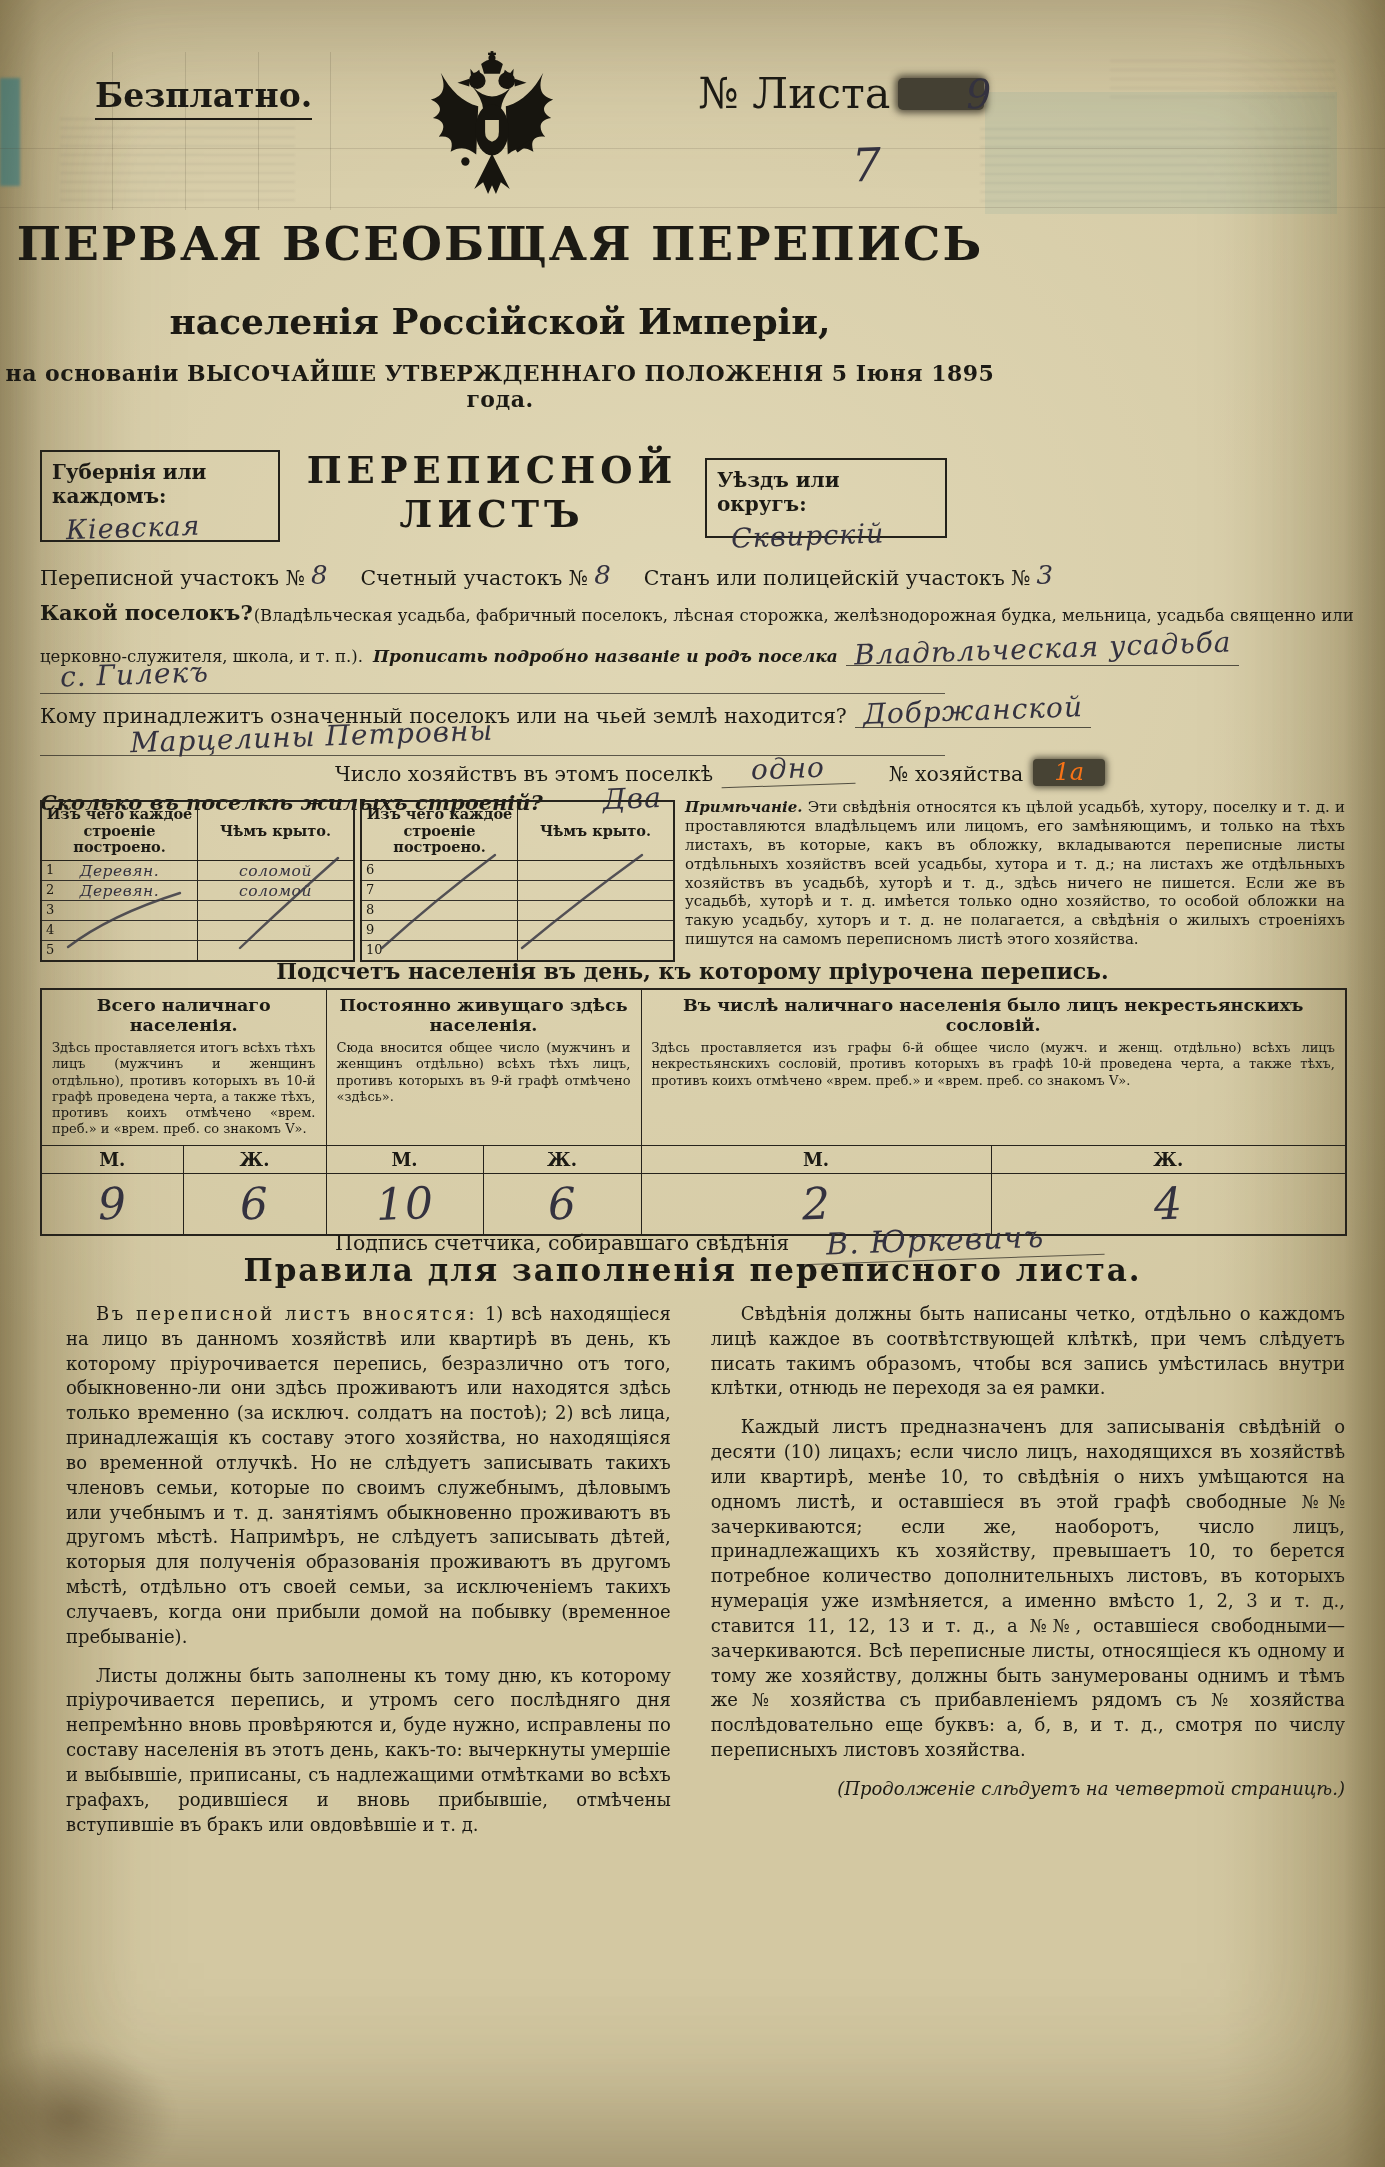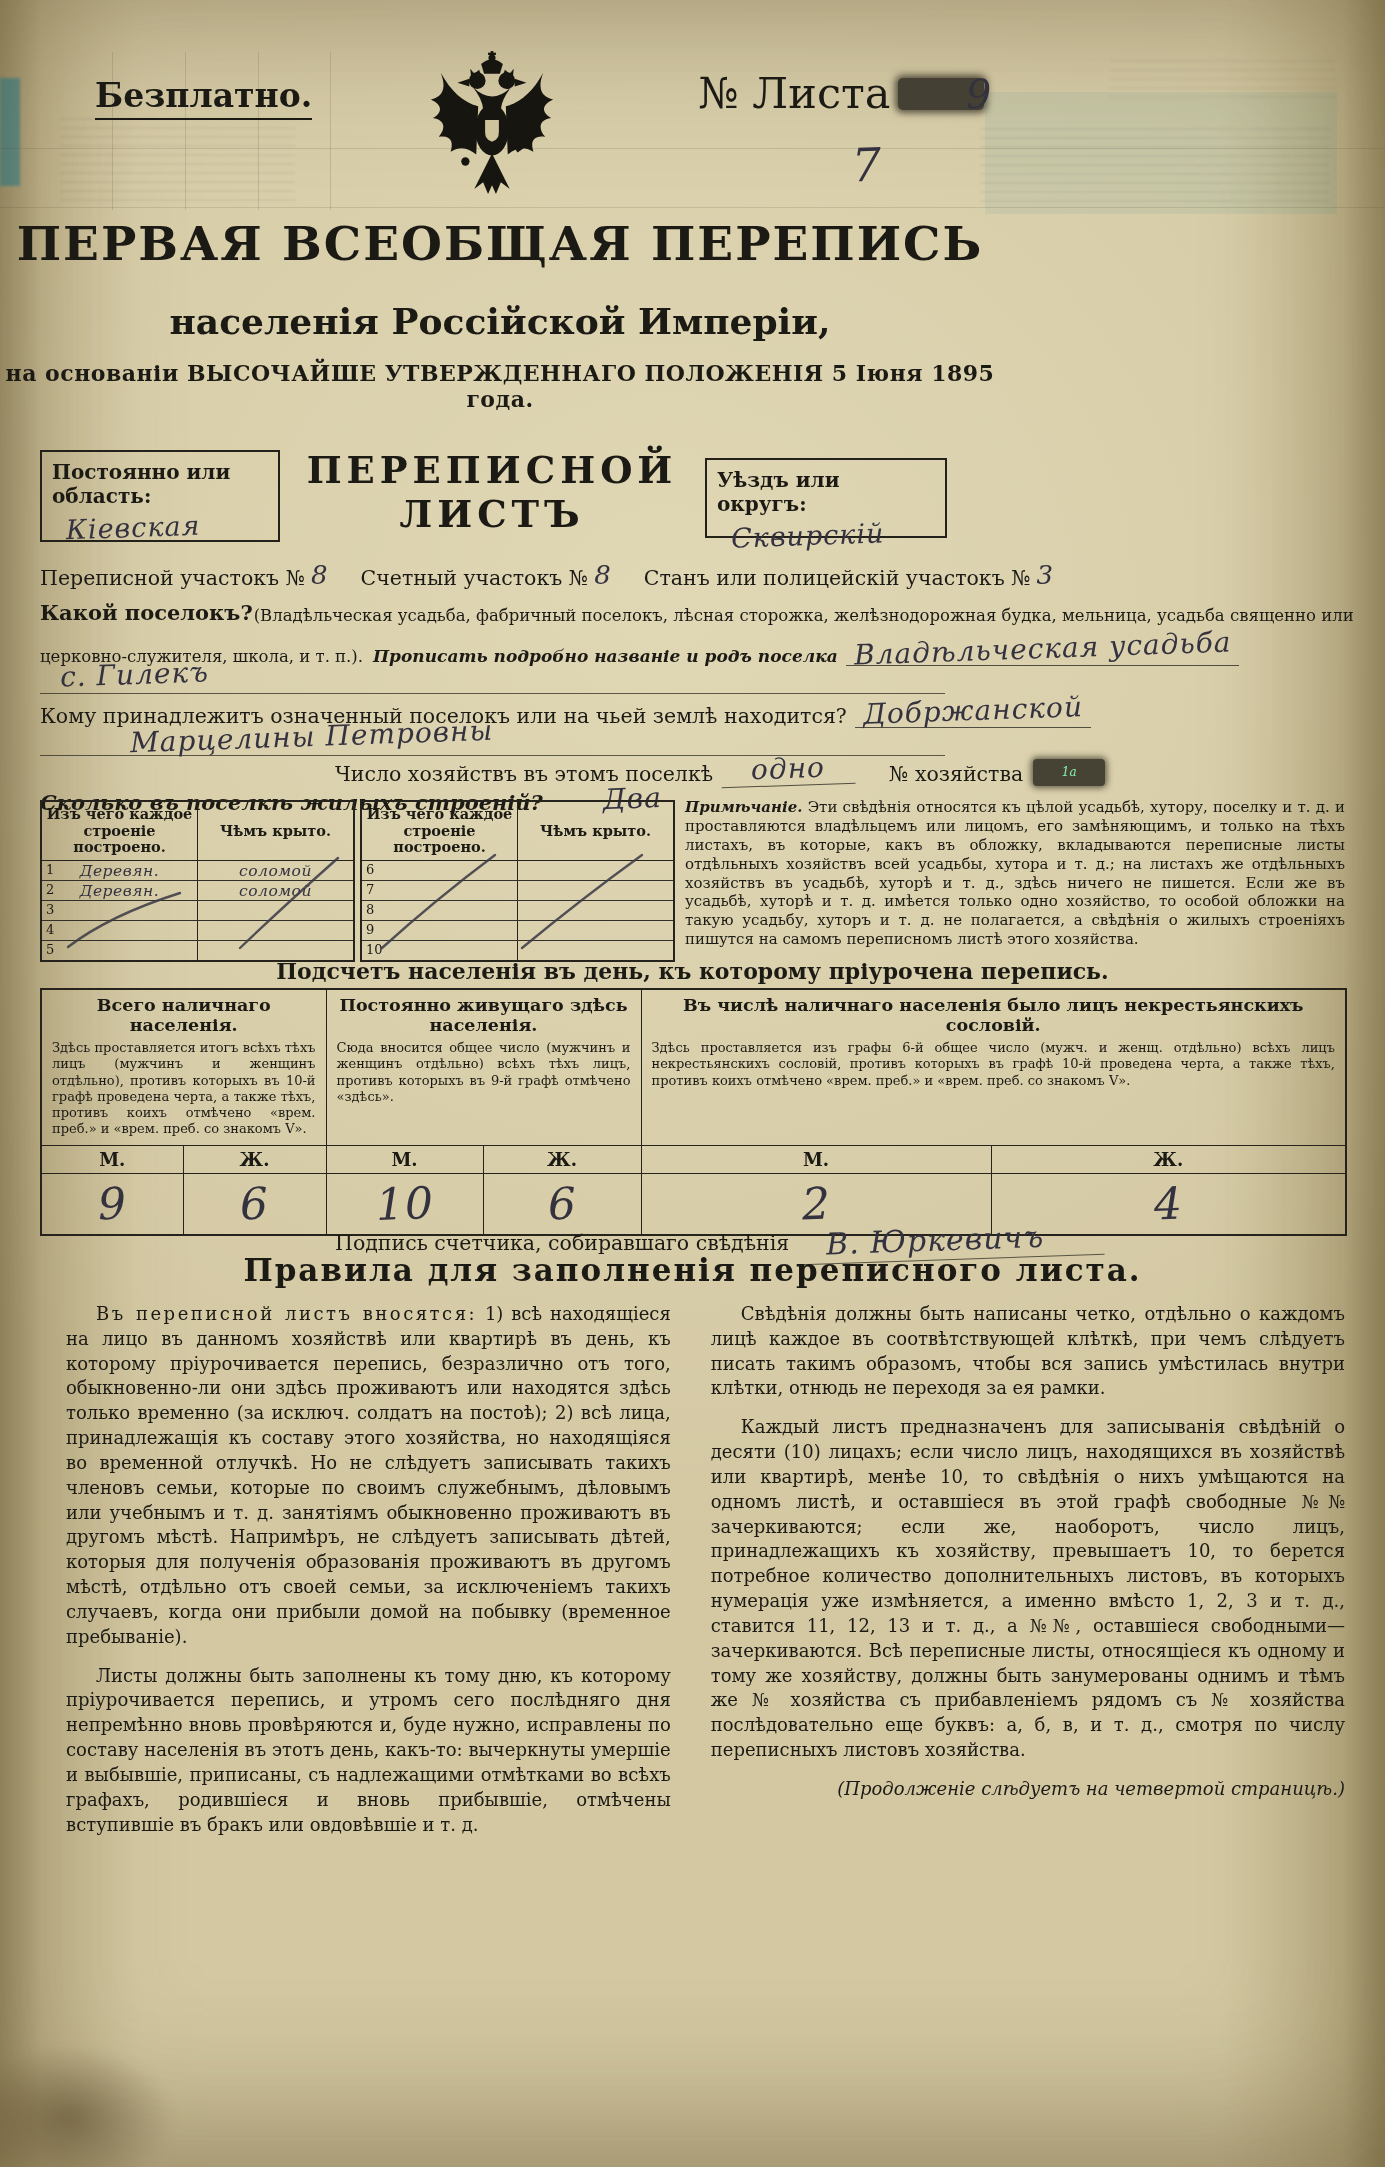--- a/index.html
+++ b/index.html
@@ -81,21 +81,21 @@
   .f-posA { left:40px; top:600px; width:905px; }
   .f-posB { left:40px; top:632px; width:905px; }
   .f-posC { left:40px; top:658px; width:905px; border-bottom:1.5px solid rgba(35,33,28,.7); padding-bottom:2px; }
   .f-own  { left:40px; top:694px; width:905px; }
   .f-ownB { left:40px; top:720px; width:905px; border-bottom:1.5px solid rgba(35,33,28,.7); padding-bottom:2px; }
   .f-house{ left:335px; top:752px; }
   .f-build{ left:40px; top:782px; width:905px; }
   .smudge-box { display:inline-block; width:72px; height:27px; margin-left:10px; vertical-align:-5px;
     background:#474334; border-radius:4px; box-shadow:0 0 6px 2px rgba(58,53,40,.75);
     text-align:center; }
-  .smudge-box .hw { color:#86efac; font-size:12px; line-height:26px; letter-spacing:0; }
+  .smudge-box .hw { color:#f97316; font-size:24px; line-height:26px; letter-spacing:0; }
 
   
   .btable { position:absolute; border-collapse:collapse; table-layout:fixed; width:315px; }
   .bt1 { left:40px; top:800px; }
   .bt2 { left:360px; top:800px; }
   .btable th { border:1.6px solid #26231c; font-size:14.5px; font-weight:bold;
     line-height:1.15; padding:4px 3px; height:50px; vertical-align:middle; }
   .btable td { border:1px solid #33302a; border-left:1.6px solid #26231c; border-right:1.6px solid #26231c;
     height:20px; position:relative; text-align:center; vertical-align:middle; }
   .btable tr td:first-child { width:162px; }
@@ -182,21 +182,21 @@
   <div class="sheetno">
     <span>№ Листа</span><span class="smudge"></span><span class="hw sheet-val hw-rot">9</span>
   </div>
   <div class="hw sheet-val2 hw-rot">7</div>
 
   <div class="h-title">ПЕРВАЯ ВСЕОБЩАЯ ПЕРЕПИСЬ</div>
   <div class="h-sub">населенія Россійской Имперіи,</div>
   <div class="h-basis">на основаніи ВЫСОЧАЙШЕ УТВЕРЖДЕННАГО ПОЛОЖЕНІЯ 5 Іюня 1895 года.</div>
 
   <div class="band-box box-gub">
-    <div class="band-label">Постоянно или область:</div>
+    <div class="band-label">Губернія или каждомъ:</div>
     <div class="hw band-hw hw-rot">Кіевская</div>
   </div>
   <div class="band-center">
     <div class="ft1">ПЕРЕПИСНОЙ ЛИСТЪ</div>
   </div>
   <div class="band-box box-uezd">
     <div class="band-label">Уѣздъ или округъ:</div>
     <div class="hw band-hw hw-rot">Сквирскій</div>
   </div>
 

